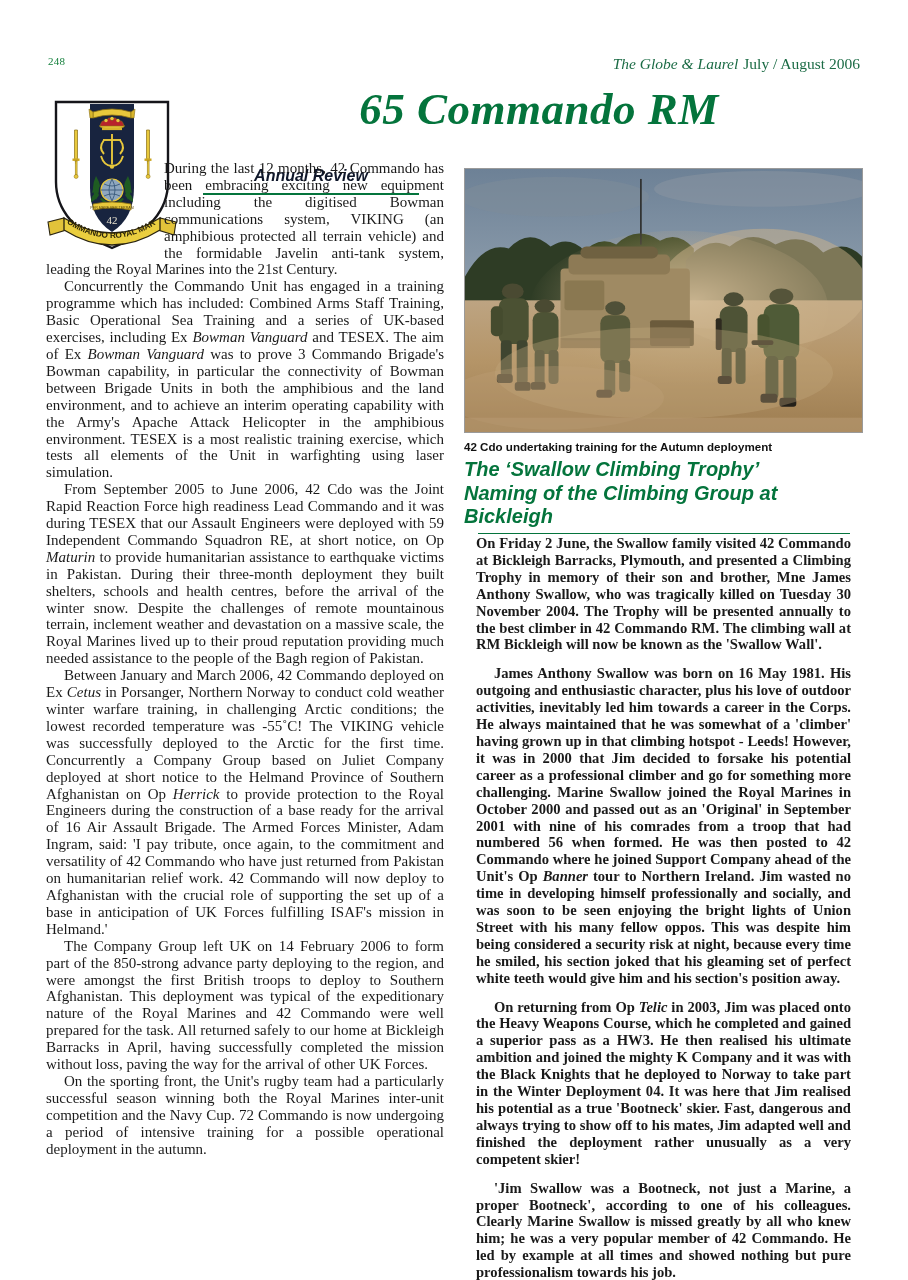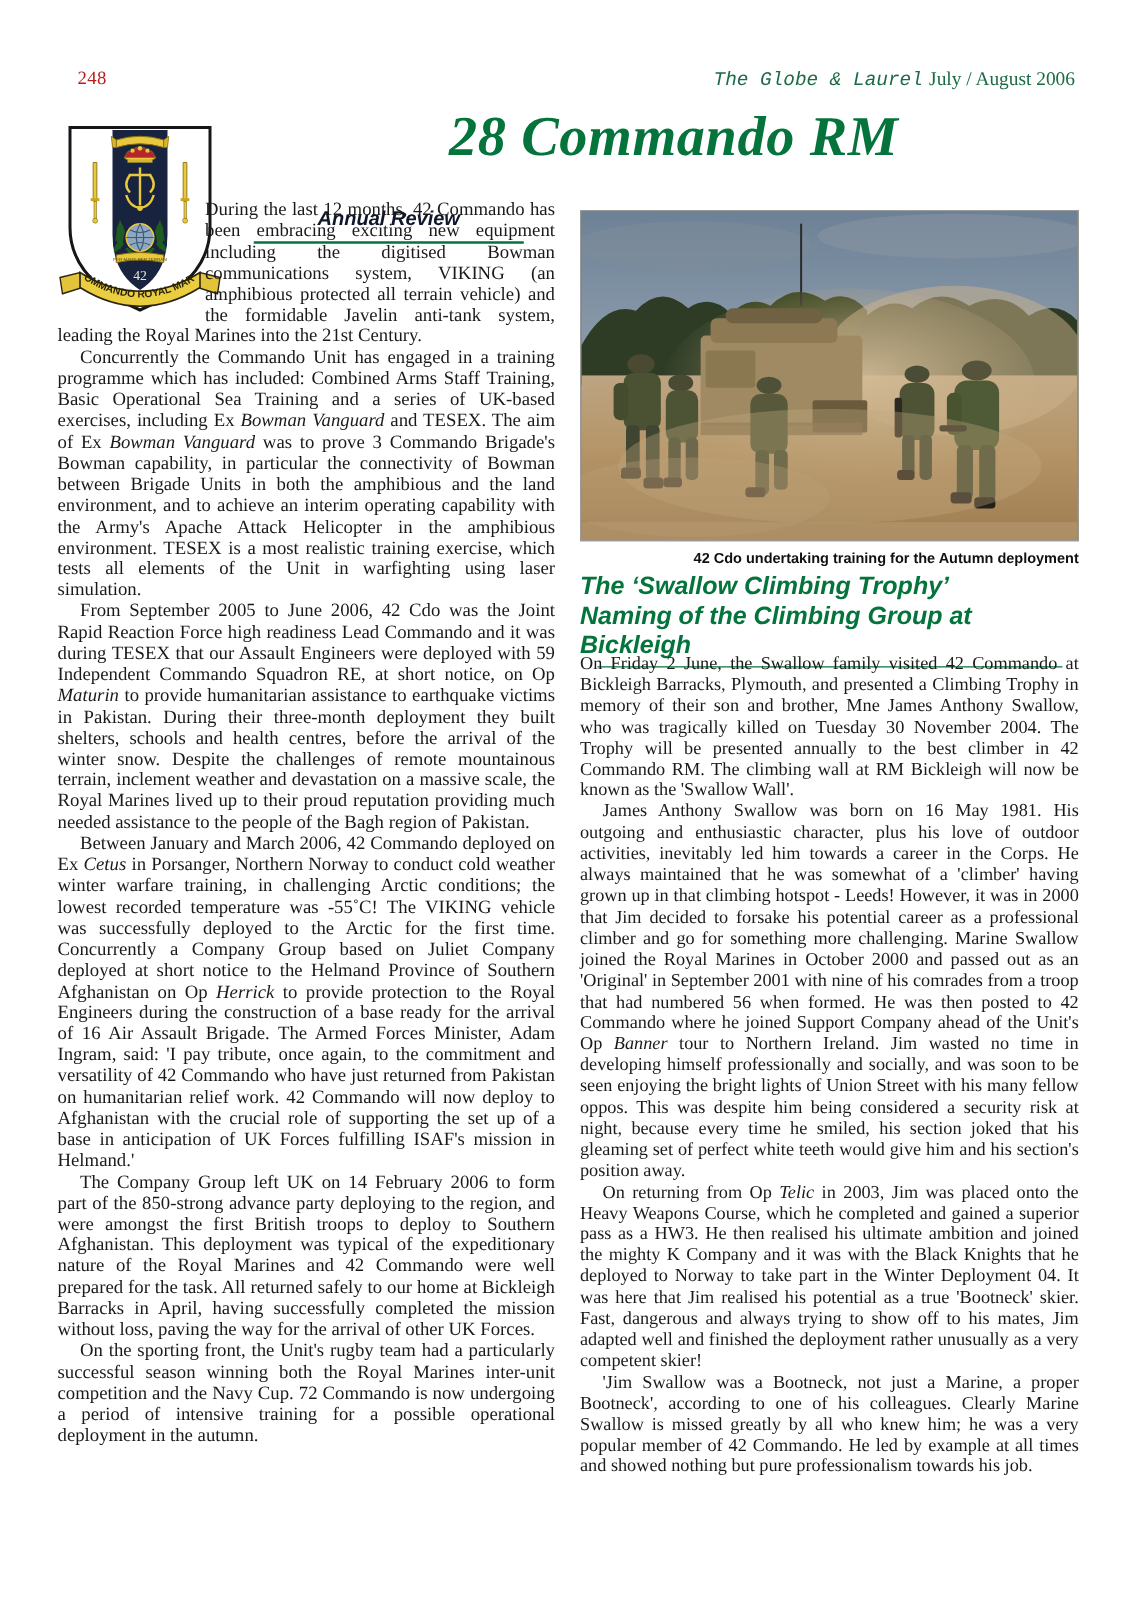--- a/index.html
+++ b/index.html
@@ -9,28 +9,28 @@
     font-family:"Liberation Serif", serif;
     color:#1a1a1a;
     position:relative;
     overflow:hidden;
   }
   .page { position:absolute; inset:0; }
 
   
   .runhead { position:absolute; top:55px; left:48px; right:48px; height:24px; }
   .folio {
-    position:absolute; left:14px; top:0;
-    font-size:15px; color:#b91c1c; letter-spacing:.3px;
+    position:absolute; left:0; top:0;
+    font-size:11px; color:#15803d; letter-spacing:.3px;
   }
   .runhead-right {
     position:absolute; right:0; top:0;
     color:#1b6b45; font-size:15.5px; white-space:nowrap;
   }
-  .journal { font-style:italic;font-family:Liberation Mono, monospace; }
+  .journal { font-style:italic; }
   .issue { font-style:normal; margin-left:5px;text-align:right; }
 
   
   .masthead {
     position:absolute; left:48px; top:92px; width:812px; height:70px;
   }
   .title {
     position:absolute; left:170px; top:-6px; width:642px;
     text-align:center;
     font-style:italic; font-weight:bold;
@@ -69,36 +69,36 @@
   .annual-rule {
     margin:4px auto 0 auto; width:216px; height:1.6px; background:#04743c;
   }
 
   
   .col-right {
     position:absolute; left:464px; top:523px; width:399px;
     font-size:14.6px; line-height:16.9px;
     text-align:justify;
   }
-  .col-right p { margin:0; text-indent:18px; }
+  .col-right p { margin:12px; text-indent:18px;font-weight:bold; }
   .col-right p.first { text-indent:0; }
 
   
   .photo-frame {
     position:absolute; left:464px; top:168px; width:399px; height:265px;
     border:1px solid #9a9a9a; box-sizing:border-box;
     background:#8a7454; overflow:hidden;
   }
   .photo { position:absolute; inset:0; }
 
   .caption {
     position:absolute; left:464px; top:440px; width:399px;
     font-family:"Liberation Sans", sans-serif;
     font-weight:bold; font-size:11.6px; color:#111;
-    text-align:right;
+    text-align:left;
   }
   .subhead-wrap { position:absolute; left:464px; top:458px; width:399px; }
   .subhead {
     font-family:"Liberation Sans", sans-serif;
     font-weight:bold; font-style:italic;
     font-size:20px; line-height:23.5px;
     color:#04743c; 
   }
   .subhead-rule { margin:4px auto 0 auto; width:372px; height:1.5px; background:#04743c; }
 
@@ -110,21 +110,21 @@
 <div class="page">
 
   <div class="runhead">
     <div class="folio">248</div>
     <div class="runhead-right">
       <span class="journal">The Globe &amp; Laurel</span><span class="issue">July / August 2006</span>
     </div>
   </div>
 
   <div class="masthead">
-    <div class="title">28 Commando RM</div>
+    <div class="title">65 Commando RM</div>
   </div>
 
   <div class="crest">
     <svg width="132" height="160" viewBox="0 0 132 160" xmlns="http://www.w3.org/2000/svg">
 
       <path d="M10 6 L122 6 L122 86 Q122 128 66 152 Q10 128 10 86 Z" fill="#ffffff" stroke="#15151a" stroke-width="2.4"></path>
 
       <path d="M44 8 L88 8 L88 92 Q88 122 66 136 Q44 122 44 92 Z" fill="#18243f"></path>
 
       <g>

